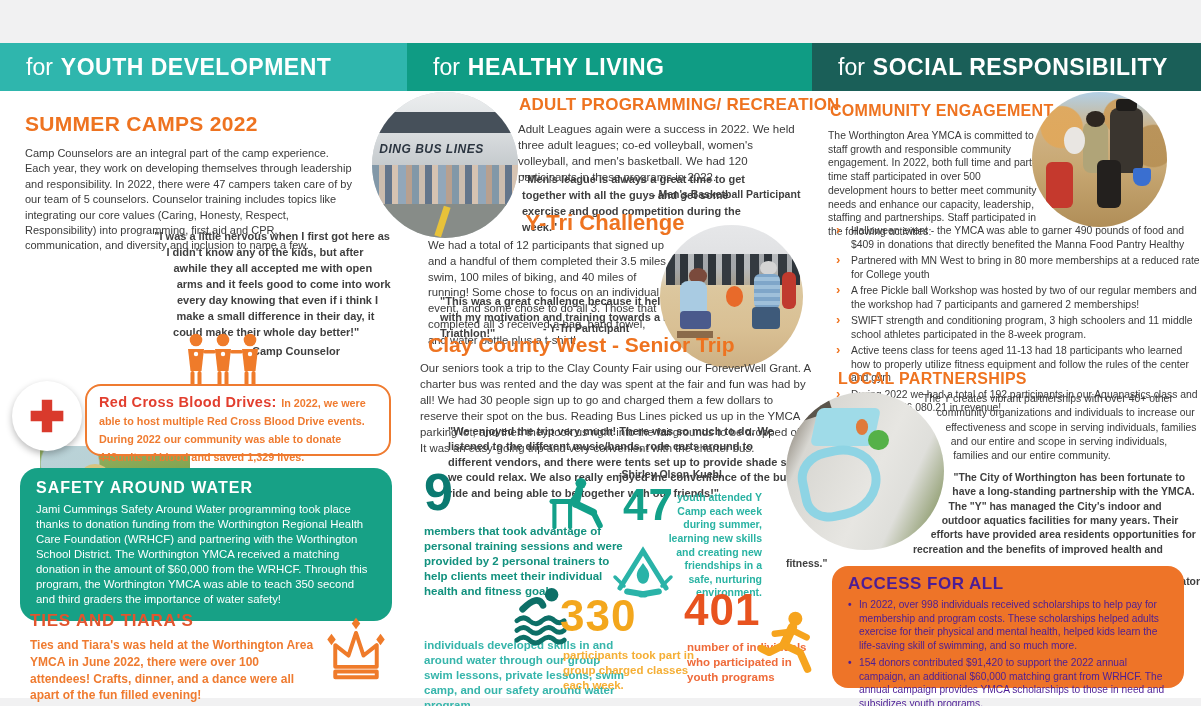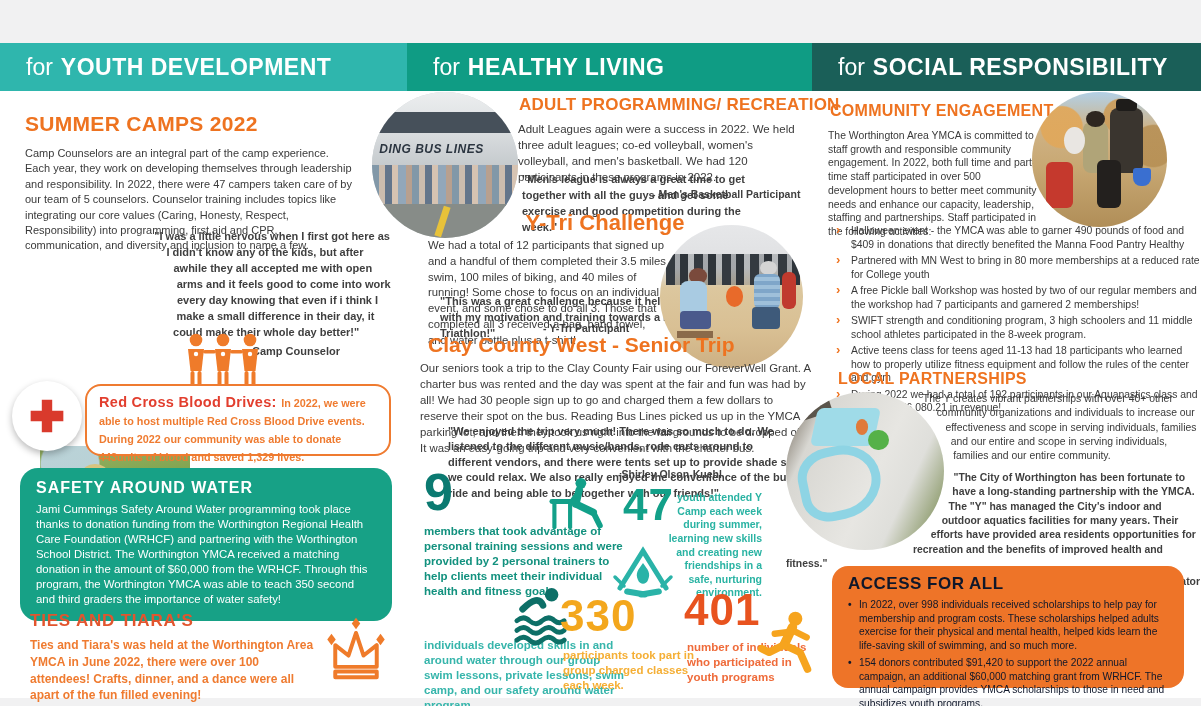--- a/index.html
+++ b/index.html
@@ -141,21 +141,21 @@
   #community-intro{left:828px;top:129px;width:210px;font-size:10.4px;line-height:1.32;}
   #community-bullets{left:836px;top:224px;width:364px;margin:0;padding:0;list-style:none;}
   #community-bullets li{position:relative;padding-left:15px;font-size:10.4px;line-height:1.3;margin-bottom:3px;color:#3a3a3a;}
   .chev{position:absolute;left:0;top:-2px;color:#ef7320;font-weight:800;font-size:13px;}
   #partnerships-title{left:838px;top:370px;font-size:16px;letter-spacing:.3px;}
   #partnerships-wrap{left:786px;top:388px;width:414px;}
   #partnerships-body{font-size:10.4px;line-height:1.38;padding-top:4px;color:#3a3a3a;}
   #partnerships-quote{font-size:10.4px;margin-top:7px;line-height:1.38;}
   #partnerships-attr{text-align:right;font-size:10.4px;margin-top:5px;}
   #access-box{left:832px;top:566px;width:352px;height:122px;background:#ee7428;border-radius:16px;
-     padding:8px 16px;box-sizing:border-box;color:#0f172a;}
+     padding:8px 16px;box-sizing:border-box;color:#4c1d95;}
   #access-title{font-size:17px;font-weight:800;letter-spacing:.5px;}
   #access-box ul{margin:4px 0 0 0;padding:0;list-style:none;}
   #access-box li{position:relative;padding-left:11px;font-size:10.2px;line-height:1.33;margin-bottom:4px;}
   .dot{position:absolute;left:0;top:0;font-weight:800;}
 </style>
 </head>
 <body>
 
 <div class="canvas">
   <div class="strip" style="top:0;height:43px;"></div>

